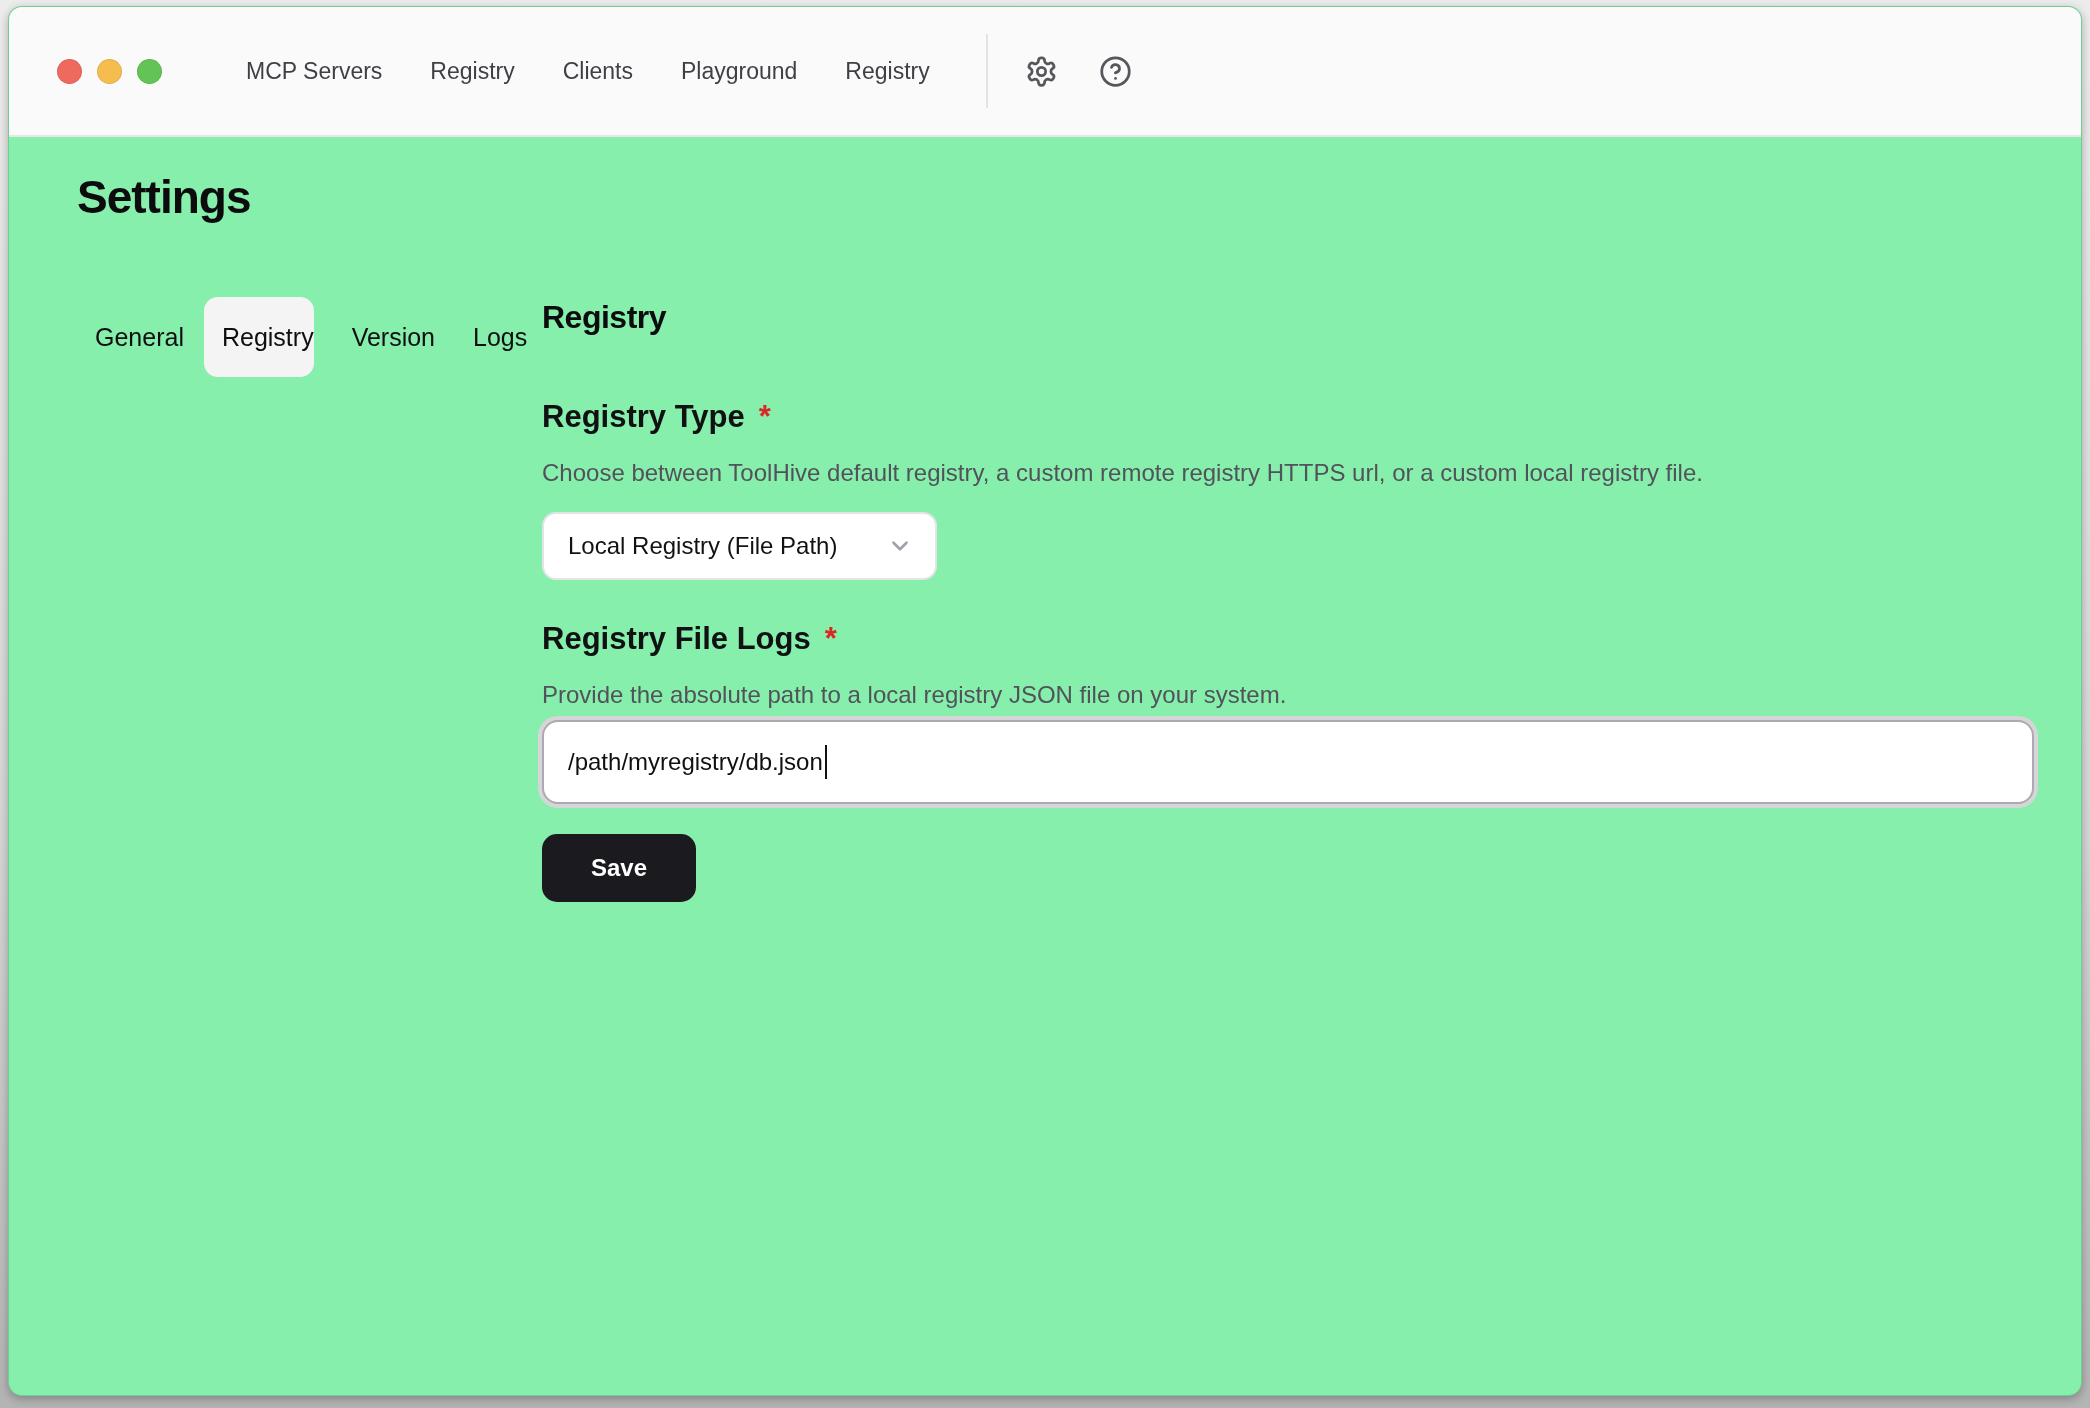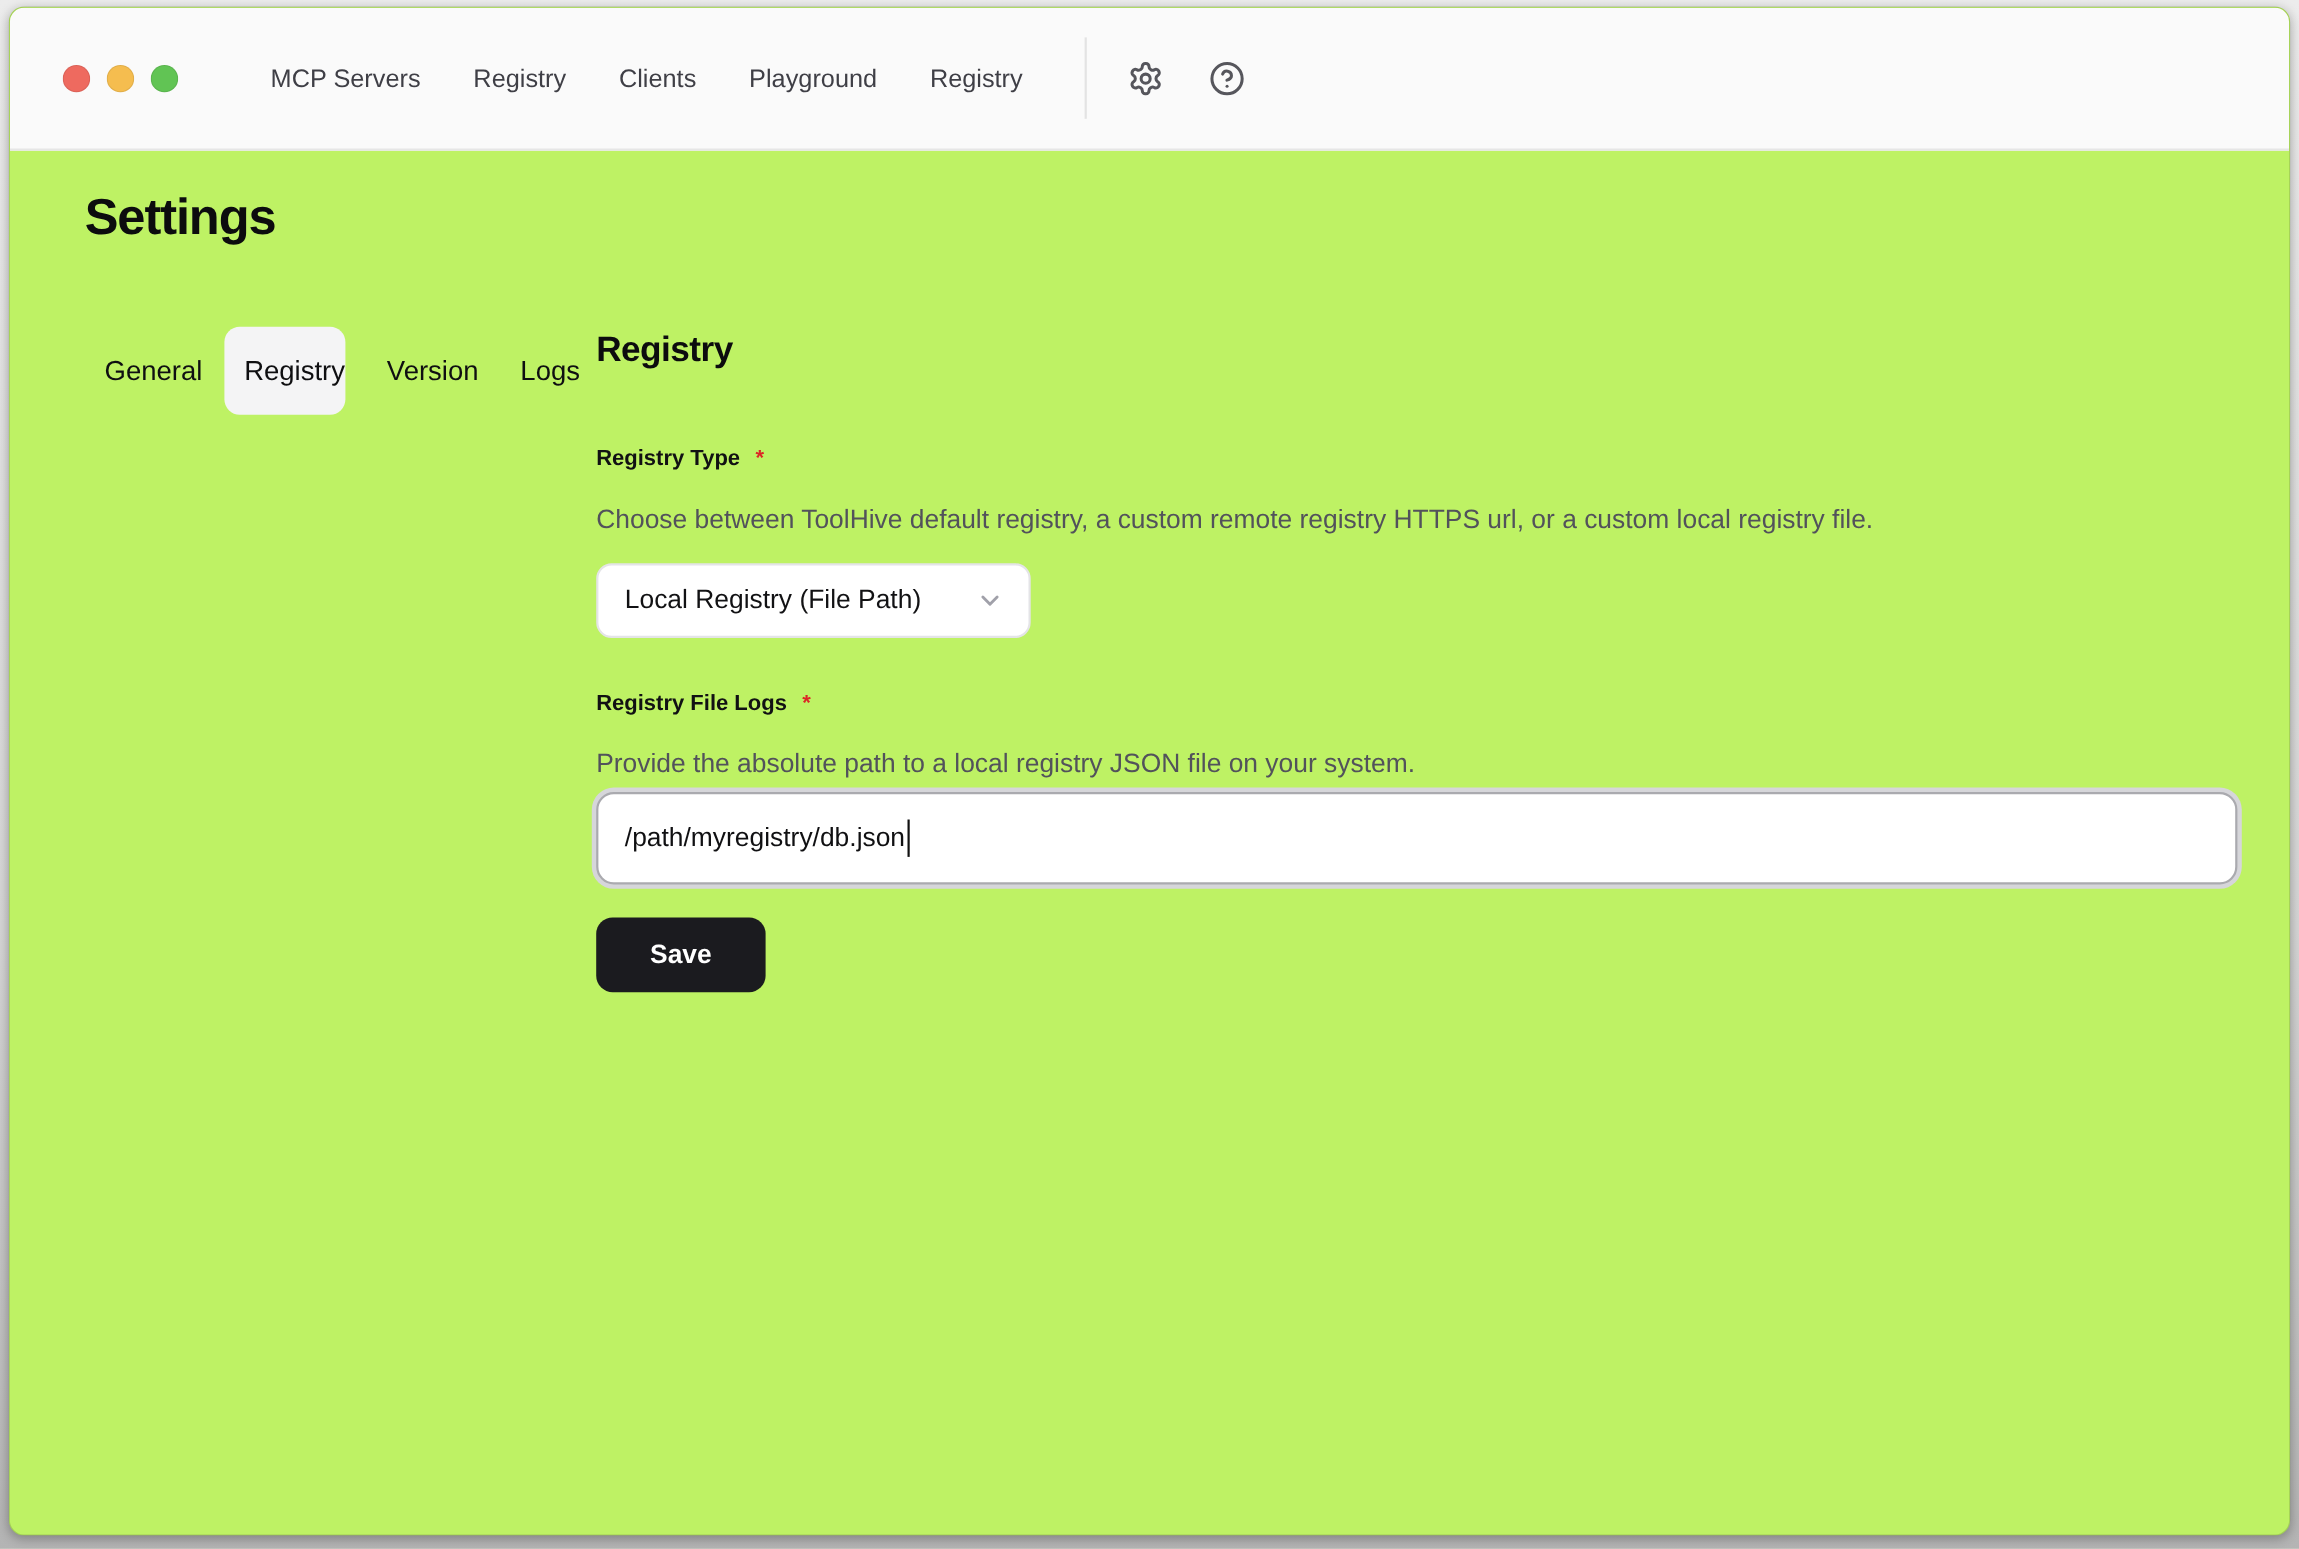--- a/index.html
+++ b/index.html
@@ -5,21 +5,21 @@
   * { margin:0; padding:0; box-sizing:border-box; }
   html,body { width:2090px; height:1408px; }
   body {
     font-family:"Liberation Sans", sans-serif;
     background:linear-gradient(180deg,#ececec 0%,#d6d6d6 60%,#b4b4b4 100%);
     overflow:hidden;
     -webkit-font-smoothing:antialiased;
   }
   .window {
     position:absolute; left:8px; top:6px; right:8px; bottom:12px;
-    background:#bef264; border-radius:14px;
+    background:#86efac; border-radius:14px;
     border:1px solid rgba(0,0,0,0.14);
     box-shadow:0 3px 10px rgba(0,0,0,0.28);
     overflow:hidden;
   }
   
   .titlebar {
     height:130px; background:#fafafa; border-bottom:2px solid #e6e6e6;
     display:flex; align-items:center; padding-left:48px;
   }
   .traffic { display:flex; gap:15px; align-items:center; }
@@ -47,21 +47,21 @@
   .side-nav { width:382px; flex:0 0 382px; display:flex; flex-direction:row; gap:20px; }
   .side-item {
     height:80px; border-radius:14px; display:flex; align-items:center;
     padding-left:18px; font-size:25px; font-weight:500; color:#0f0f11;
     background:transparent; border:none; font-family:inherit; text-align:left;
   }
   .side-item.active { background:#f4f4f5; }
   
   .main { margin-left:83px; width:1492px; }
   .section-title { font-size:32px; font-weight:700; color:#0c0c0e; line-height:40px; letter-spacing:-0.5px; }
-  .field-label { margin-top:65px; font-size:20px; font-weight:600; color:#111113; line-height:30px; }
+  .field-label { margin-top:65px; font-size:31px; font-weight:600; color:#111113; line-height:30px; }
   .field-label .req { color:#dc2626; margin-left:14px; font-weight:600; }
   .field-label.second { margin-top:44px; }
   .field-desc { margin-top:26px; font-size:24px; color:#52525b; line-height:30px; }
   .select {
     margin-top:24px; width:395px; height:68px; border:2px solid #e4e4e7; border-radius:14px;
     background:#fff; display:flex; align-items:center; justify-content:space-between;
     padding:0 22px 0 24px; font-family:inherit;
   }
   .select-value { font-size:24px; color:#121214; }
   .select svg { width:26px; height:26px; stroke:#a1a1aa; stroke-width:2.4; fill:none;

